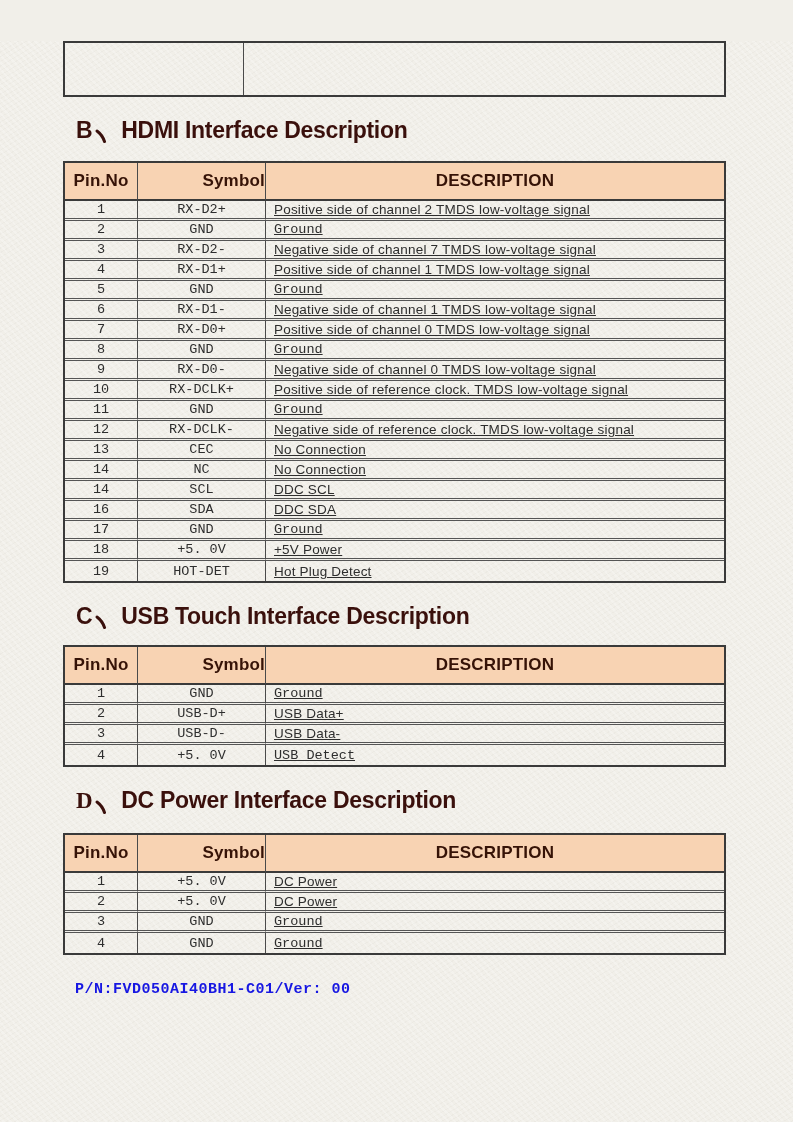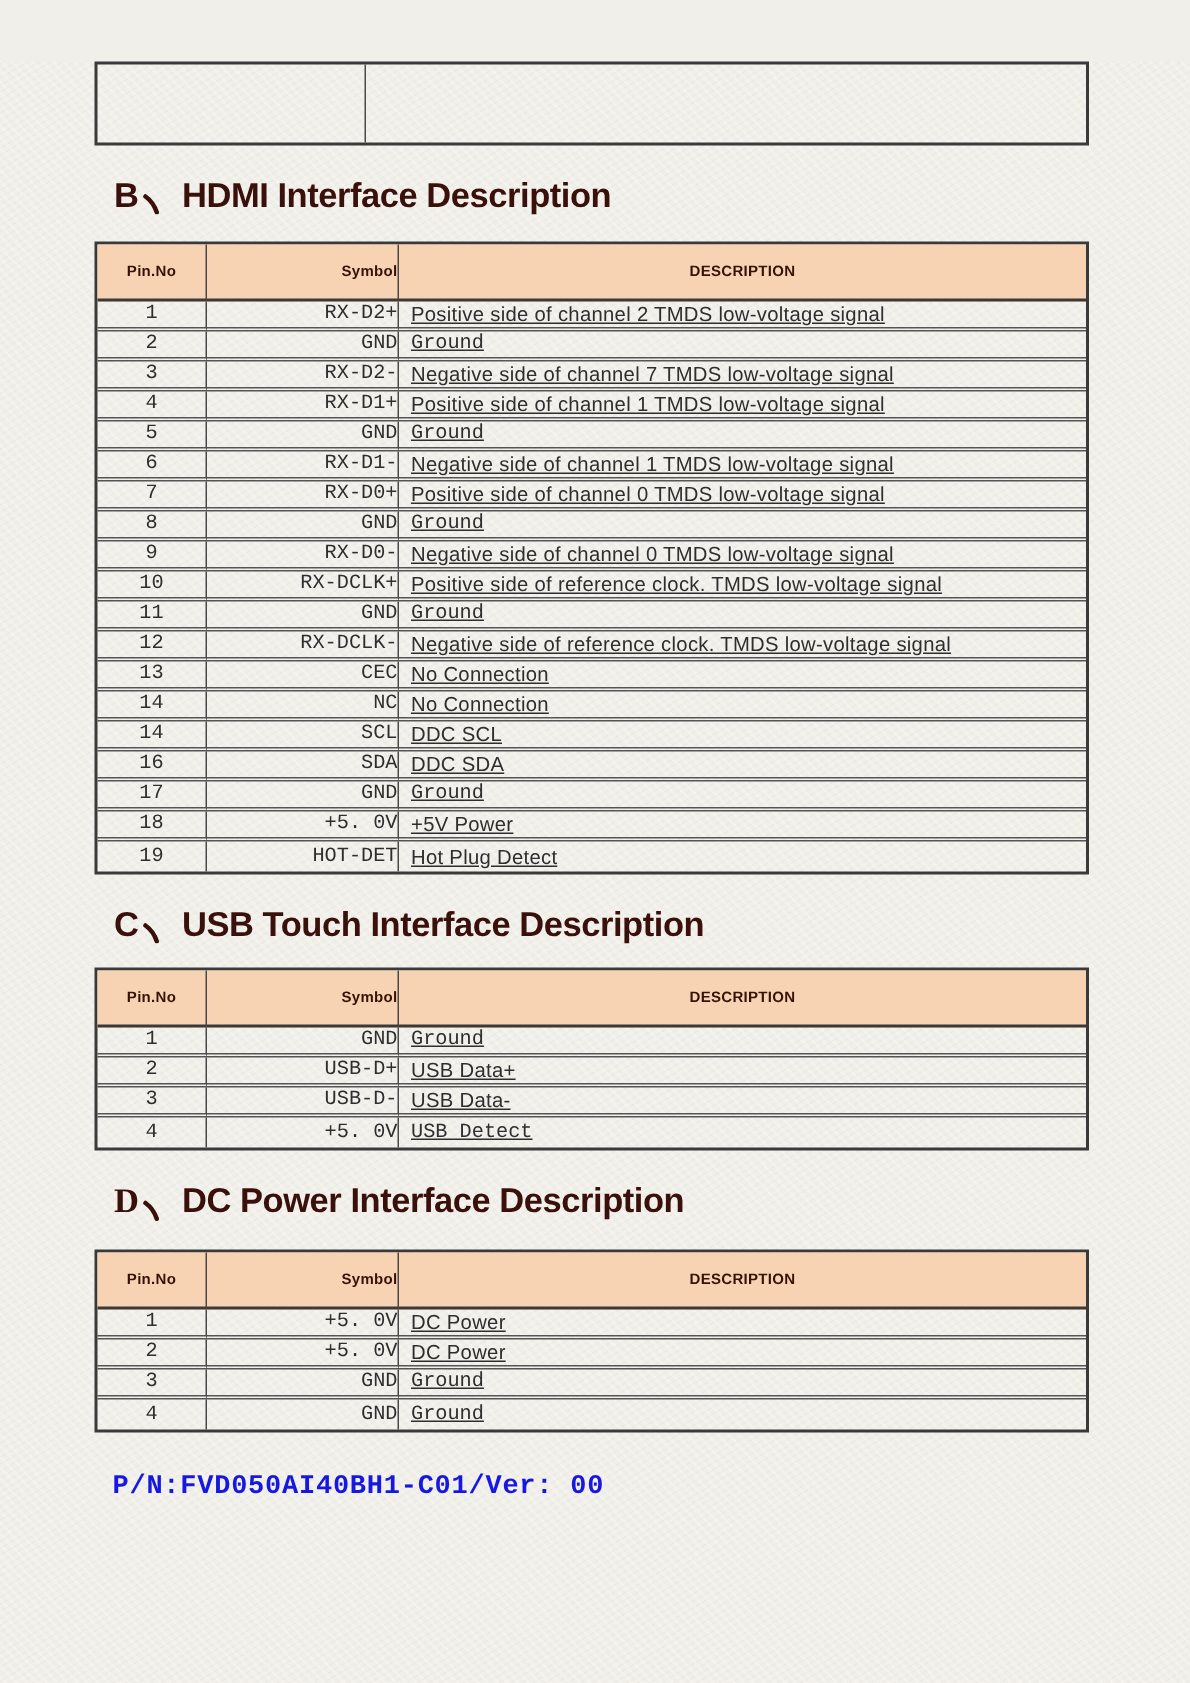--- a/index.html
+++ b/index.html
@@ -59,21 +59,21 @@
     table-layout: fixed;
   }
   .mt-b { margin-top: 18px; }
   .mt-c { margin-top: 16px; }
   .mt-d { margin-top: 19px; }
 
   table.pin-table th {
     height: 38px;
     background: #f8d3b3;
     border-bottom: 2px solid #3a3a3a;
-    font-size: 10px;
+    font-size: 17px;
     font-weight: bold;
     color: #361307;
     text-align: center;
     letter-spacing: 0.2px;
   }
   table.pin-table th.col-pin    { width: 73px;  border-right: 1px solid #4a4a4a; }
   table.pin-table th.col-symbol { width: 128px; border-right: 1px solid #4a4a4a; text-align: right; }
 
   table.pin-table td {
     height: 20px;
@@ -85,21 +85,21 @@
     overflow: hidden;
   }
   table.pin-table tr:last-child td { border-bottom: none; }
 
   td.pin-cell {
     text-align: center;
     font-family: "Liberation Mono", monospace;
     border-right: 1px solid #4a4a4a;
   }
   td.symbol-cell {
-    text-align: right;
+    text-align: center;
     font-family: "Liberation Mono", monospace;
     border-right: 1px solid #4a4a4a;
   }
   td.desc-cell {
     padding-left: 8px;
     font-family: "Liberation Sans", sans-serif;
     font-size: 14.5px;
     color: #3a3a3a;
     letter-spacing: 0.2px;
     text-decoration: underline;
@@ -108,21 +108,21 @@
     font-family: "Liberation Mono", monospace;
     font-size: 13.5px;
     letter-spacing: 0;
   }
 
   
   .footer-pn {
     margin: 26px 0 0 75px;
     font-family: "Liberation Mono", monospace;
     font-weight: bold;
-    font-size: 18px;
+    font-size: 15px;
     color: #1717e2;
     letter-spacing: 0.5px;
   }
 </style>
 </head>
 <body>
 
 <div class="page">
 
   <table class="top-table">

